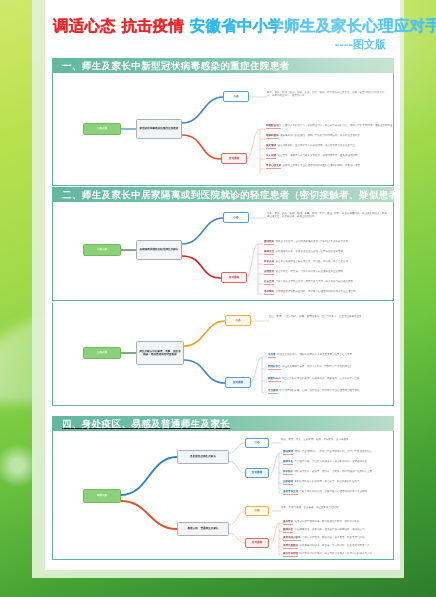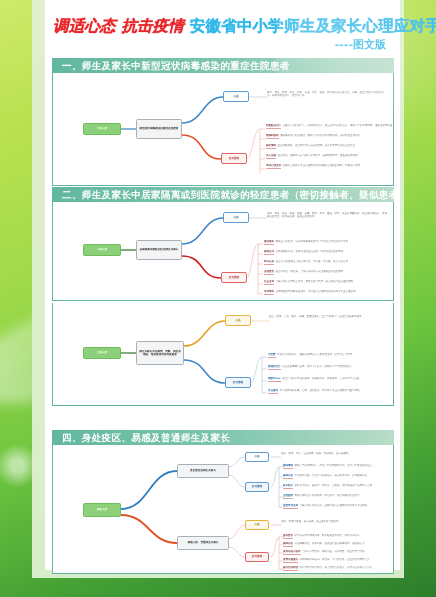--- a/index.html
+++ b/index.html
@@ -34,21 +34,21 @@
     position:absolute;left:45px;top:0px;width:355px;height:570px;
     background:#ffffff;
   }
 
   
   .titlewrap{position:absolute;left:45px;top:16px;width:355px;text-align:left;}
   .title-line{
     white-space:nowrap;font-weight:bold;font-size:15.5px;letter-spacing:.2px;
     padding-left:8px;line-height:20px;
   }
-  .t-red{color:#e8262a;text-shadow:0 0 1px #e8262a;font-style:italic;}
+  .t-red{color:#e8262a;text-shadow:0 0 1px #e8262a;}
   .t-blue{color:#2fb8e8;text-shadow:0 0 1px #2fb8e8;}
   .subtitle{
     text-align:right;padding-right:14px;font-weight:bold;font-size:11px;
     color:#2fb8e8;line-height:15px;margin-top:1px;
   }
 
   
   .section{position:absolute;left:52px;width:342px;}
   .sec-head{
     height:15px;line-height:15px;color:#ffffff;font-weight:bold;font-size:9.5px;
@@ -243,21 +243,21 @@
           <span class="txt">把注意力转向可控的事情，如规律作息、居家锻炼、完成工作学习任务。</span>
         </div>
         <div class="leaf blue" style="left:215px;top:86px;width:122px;">
           <span class="kw under">专业援助</span>
           <span class="txt">若出现持续的失眠、心悸、强烈焦虑，及时寻求专业心理援助与医学帮助。</span>
         </div>
       </div>
     </div>
   </div>
 
-  <div class="section" style="top:430px;">
+  <div class="section" style="top:416px;text-decoration:underline;">
     <div class="sec-head">四、身处疫区、易感及普通师生及家长</div>
     <div class="sec-body" style="height:128px;">
       <div class="mm">
         <svg class="links" width="342" height="128">
           <path d="M68,64 C96,64 96,26 124,26" stroke="#2f7fc1" stroke-width="1.8" fill="none"></path>
           <path d="M68,70 C96,70 96,98 124,98" stroke="#e2522a" stroke-width="1.8" fill="none"></path>
           <path d="M176,22 C184,22 184,12 192,12" stroke="#9db7cd" stroke-width=".5" fill="none"></path>
           <path d="M176,30 C184,30 184,42 192,42" stroke="#9db7cd" stroke-width=".5" fill="none"></path>
           <path d="M218,12 L228,12" stroke="#9db7cd" stroke-width=".5" fill="none"></path>
           <path d="M218,42 C222,42 222,22 226,22" stroke="#9db7cd" stroke-width=".5" fill="none"></path>

